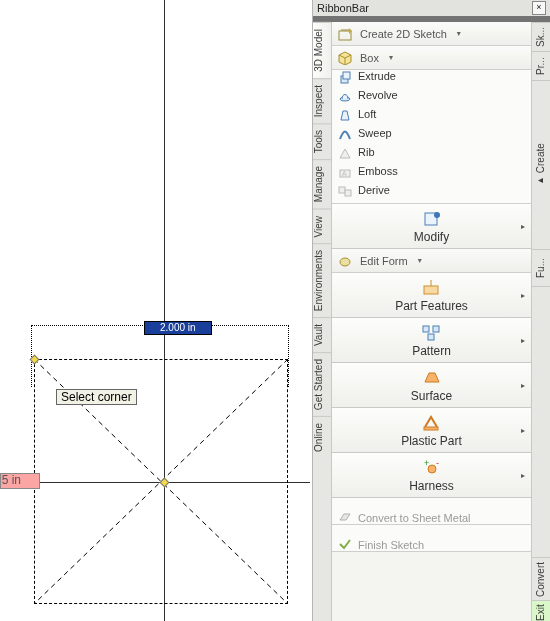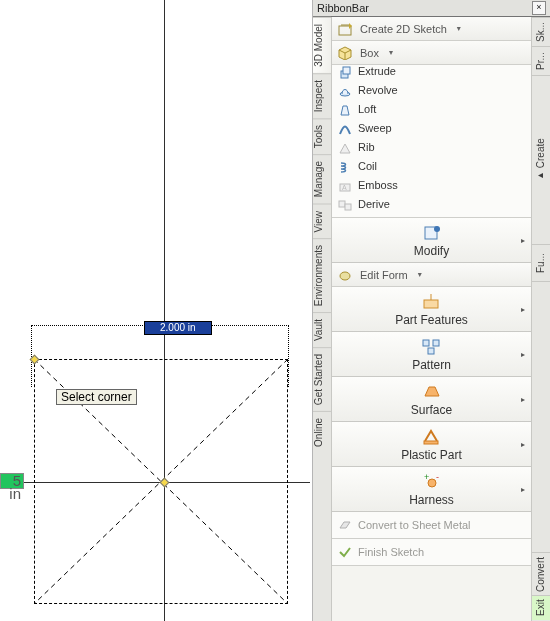--- a/index.html
+++ b/index.html
@@ -84,41 +84,41 @@
     background: #f6d84b;
     border: 1px solid #777;
     transform: rotate(45deg);
   }
   .pt.origin { left: 161px; top: 479px; transform: rotate(45deg); }
   .pt.corner { left: 31px;  top: 356px; }
   .ruler-stub {
     position: absolute;
     left: 0; top: 473px;
     width: 20px; height: 14px;
-    background: #22c55e;
+    background: #fca5a5;
     border: 1px solid #888;
-    font-size: 15px;
+    font-size: 12px;
     line-height: 13px;
     text-align: right;
-    padding-right: 2px;
+    padding-right: 18px;
     color: #555;
   }
 
   
   .ribbon {
     position: absolute;
     left: 312px; top: 0;
     width: 238px; height: 621px;
     background: #f4f4f0;
     border-left: 1px solid #b5b5b5;
     box-sizing: border-box;
   }
   .ribbon-title {
     background: #e2e2de;
-    border-bottom: 1px solid #737373;
+    border-bottom: 6px solid #737373;
     height: 16px;
     line-height: 16px;
     padding: 0 4px;
     font-size: 11px;
     display: flex;
     justify-content: space-between;
     align-items: center;
   }
   .ribbon-title .close {
     width: 12px; height: 12px;
@@ -234,21 +234,21 @@
   .big-btn .expand {
     position: absolute;
     right: 6px; top: 50%;
     transform: translateY(-50%);
     font-size: 8px;
     color: #555;
   }
   .flat-row {
     height: 26px;
     display: flex;
-    align-items: center;
+    align-items: flex-end;
     gap: 6px;
     padding: 0 6px;
     color: #9a9a96;
     border-bottom: 1px solid #cfcfcb;
     background: #fbfbf9;
     cursor: pointer;
   }
   
   svg { display:block; }
 </style>
@@ -359,28 +359,20 @@
             <span class="ico">
               <svg width="14" height="14">
                 <path d="M2 12 L7 3 L12 12 Z" fill="#efefef" stroke="#bcbcbc"></path>
               </svg>
             </span>
             <span class="lbl">Rib</span>
           </div>
           <div class="list-item">
             <span class="ico">
               <svg width="14" height="14">
-                <path d="M3 3 C9 3 9 6 3 6 C9 6 9 9 3 9 C9 9 9 12 3 12" fill="none" stroke="#4d7fb3" stroke-width="1.5"></path>
-              </svg>
-            </span>
-            <span class="lbl">Coil</span>
-          </div>
-          <div class="list-item">
-            <span class="ico">
-              <svg width="14" height="14">
                 <rect x="2" y="5" width="10" height="7" fill="#efefef" stroke="#bcbcbc"></rect>
                 <text x="4" y="11" font-size="7" fill="#bcbcbc">A</text>
               </svg>
             </span>
             <span class="lbl">Emboss</span>
           </div>
           <div class="list-item">
             <span class="ico">
               <svg width="14" height="14">
                 <rect x="1" y="3" width="6" height="6" fill="#efefef" stroke="#bcbcbc"></rect>

